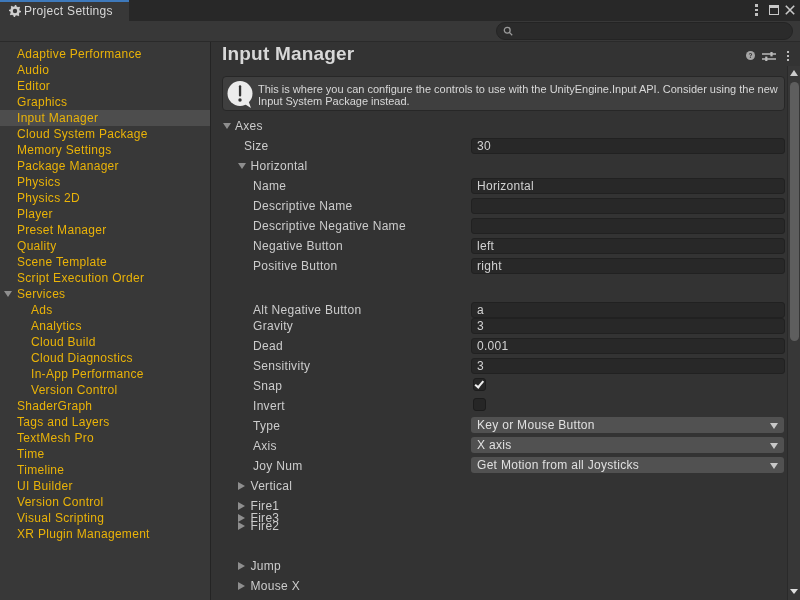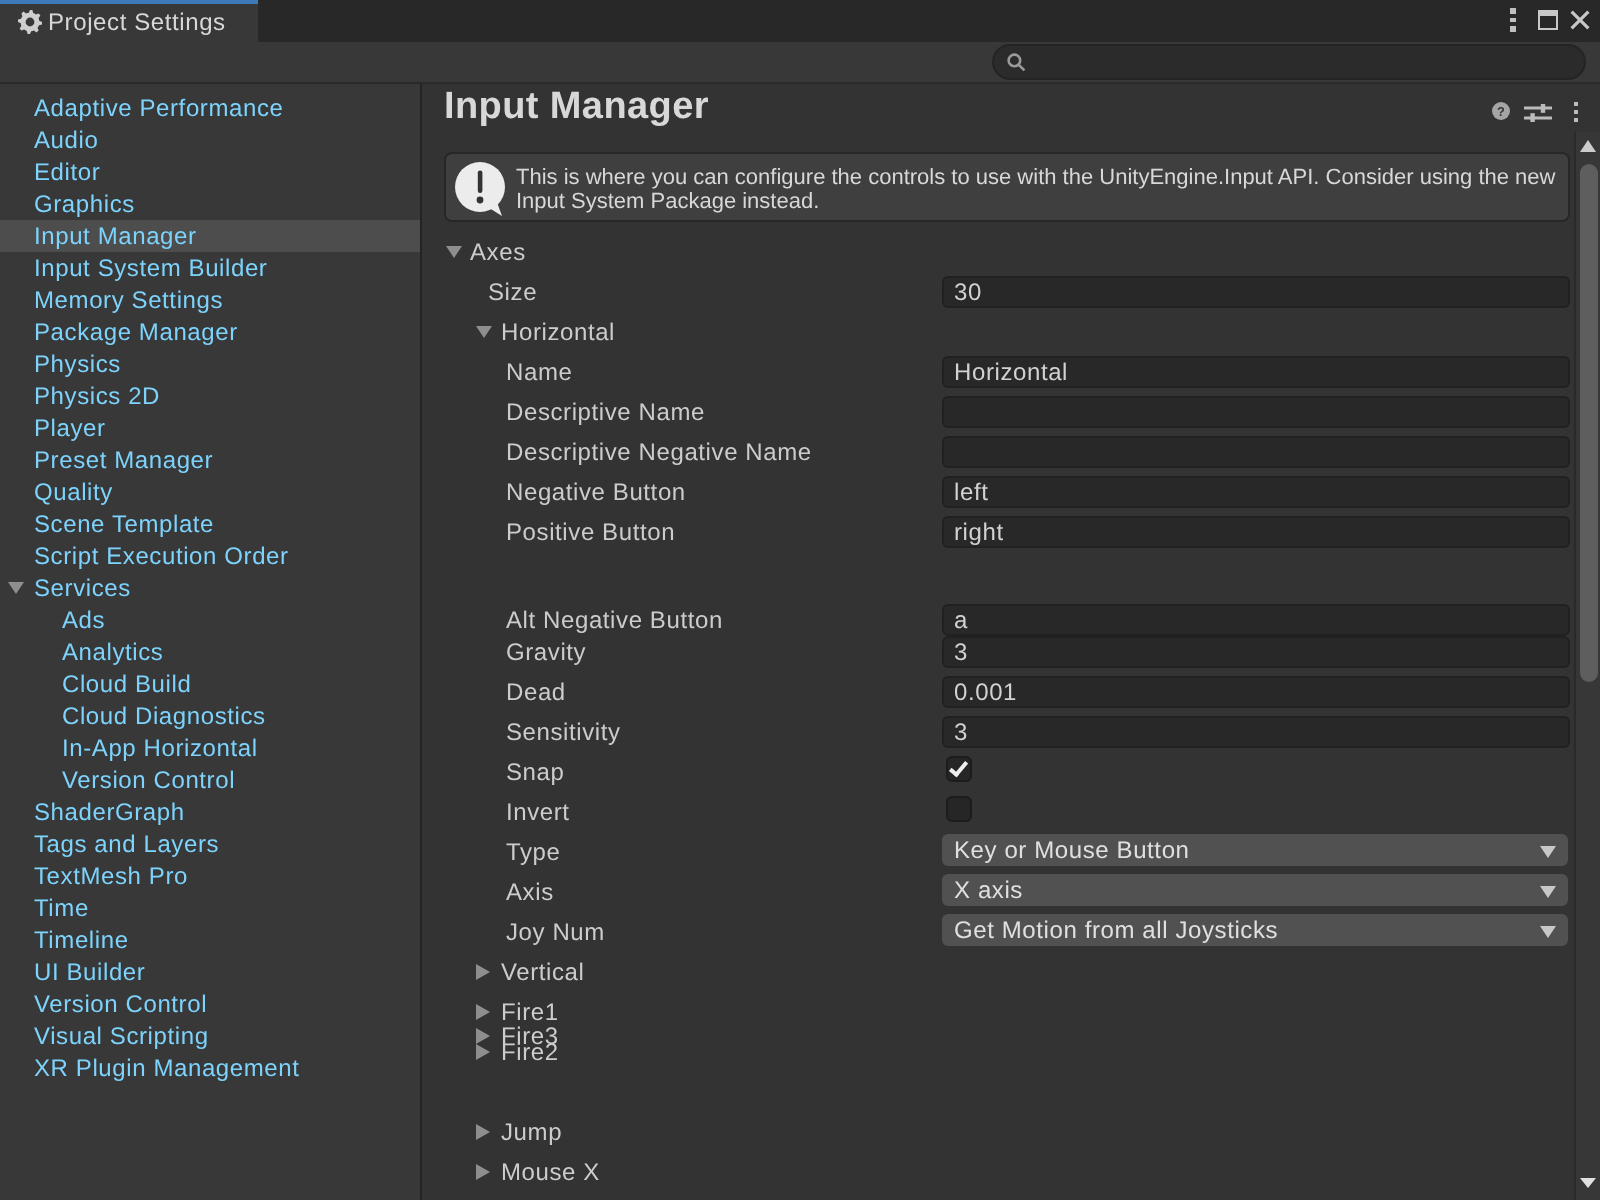--- a/index.html
+++ b/index.html
@@ -13,21 +13,21 @@
 #tab { left:0; top:0; width:129px; height:21px; background:#383838; border-top:2px solid #3e79bb; }
 #tabtext { left:24px; top:3.5px; font-size:12px; letter-spacing:0.3px; color:#d8d8d8; }
 
 #toolbar { left:0; top:21px; width:800px; height:21px; background:#383838; border-bottom:1px solid #2a2a2a; }
 #search { left:496px; top:1px; width:297px; height:18px; background:#2b2b2b;
   border:1px solid #242424; border-radius:9px; }
 
 
 #sidebar { left:0; top:42px; width:210px; height:558px; background:#383838; }
 .srow { position:absolute; left:0; width:210px; height:16px; line-height:16px; }
-.srow span { position:absolute; left:17px; font-size:12px; letter-spacing:0.3px; color:#7dd3fc; white-space:nowrap; }
+.srow span { position:absolute; left:17px; font-size:12px; letter-spacing:0.3px; color:#eab308; white-space:nowrap; }
 .srow.sub span { left:31px; }
 .srow.sel { background:#4d4d4d; }
 #divider { left:210px; top:42px; width:1px; height:558px; background:#242424; }
 
 
 #main { left:211px; top:42px; width:589px; height:558px; background:#333333; }
 #title { left:11px; top:1px; font-size:19px; letter-spacing:0.2px; font-weight:bold; color:#d8d8d8; }
 #helpbox { left:11px; top:34px; width:563px; height:35px; background:#3f3f3f;
   border:1px solid #272727; border-radius:4px; }
 .helptext { position:absolute; left:47px; font-size:11px; color:#d8d8d8; white-space:nowrap; }
@@ -91,21 +91,21 @@
       <div class="srow" style="top: 36px;">
         <span>Editor</span>
       </div>
       <div class="srow" style="top: 52px;">
         <span>Graphics</span>
       </div>
       <div class="srow sel" style="top: 68px;">
         <span>Input Manager</span>
       </div>
       <div class="srow" style="top: 84px;">
-        <span>Input System Builder</span>
+        <span>Cloud System Package</span>
       </div>
       <div class="srow" style="top: 100px;">
         <span>Memory Settings</span>
       </div>
       <div class="srow" style="top: 116px;">
         <span>Package Manager</span>
       </div>
       <div class="srow" style="top: 132px;">
         <span>Physics</span>
       </div>
@@ -137,21 +137,21 @@
       <div class="srow sub" style="top: 276px;">
         <span>Analytics</span>
       </div>
       <div class="srow sub" style="top: 292px;">
         <span>Cloud Build</span>
       </div>
       <div class="srow sub" style="top: 308px;">
         <span>Cloud Diagnostics</span>
       </div>
       <div class="srow sub" style="top: 324px;">
-        <span>In-App Horizontal</span>
+        <span>In-App Performance</span>
       </div>
       <div class="srow sub" style="top: 340px;">
         <span>Version Control</span>
       </div>
       <div class="srow" style="top: 356px;">
         <span>ShaderGraph</span>
       </div>
       <div class="srow" style="top: 372px;">
         <span>Tags and Layers</span>
       </div>

